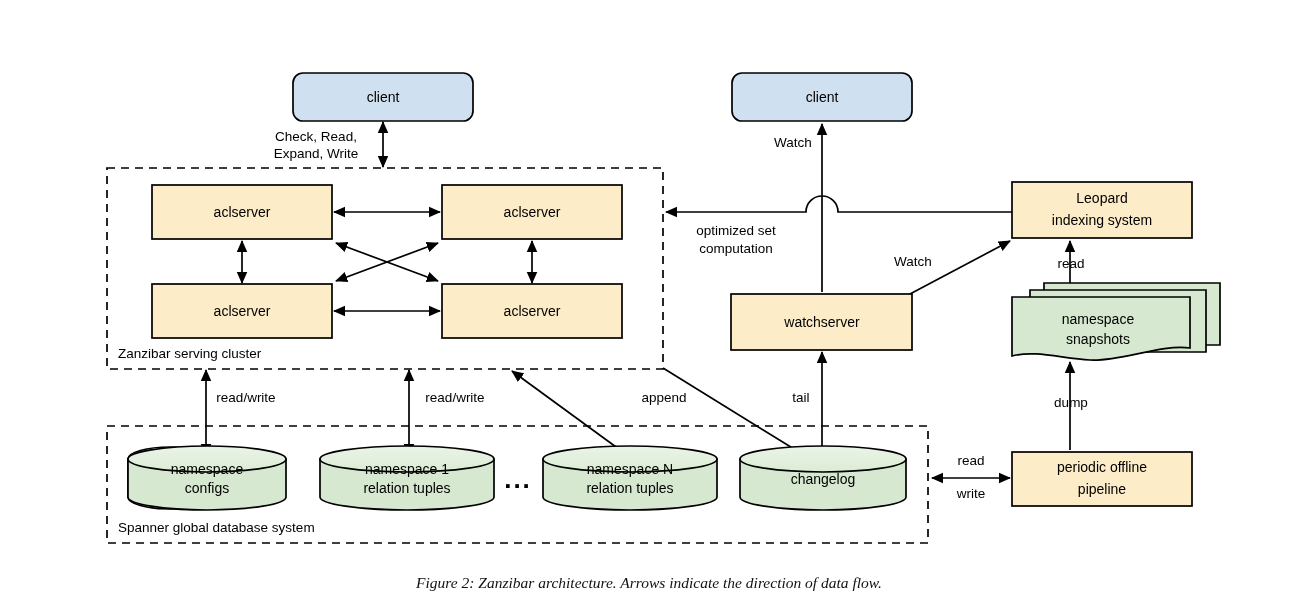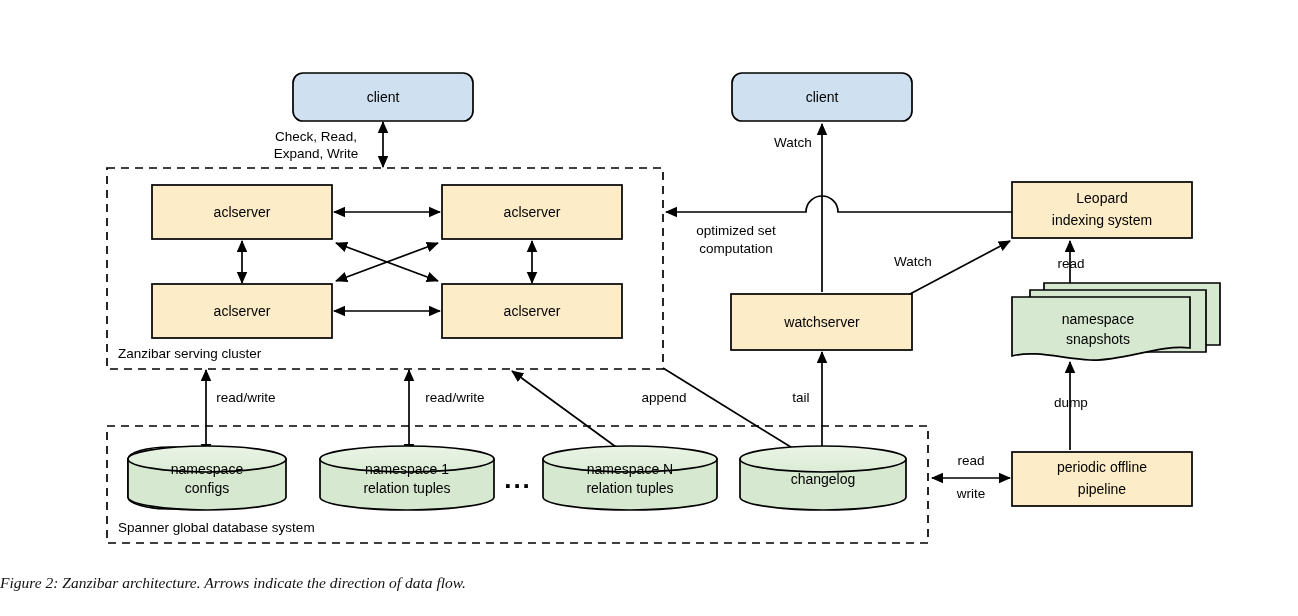--- a/index.html
+++ b/index.html
@@ -3,21 +3,21 @@
 <meta charset="utf-8">
 <style>
   html,body{margin:0;padding:0;background:#ffffff;}
   body{width:1298px;height:616px;overflow:hidden;font-family:"Liberation Sans",sans-serif;}
   #stage{position:relative;width:1298px;height:616px;background:#fff;}
   svg#diagram{position:absolute;left:0;top:0;width:1298px;height:616px;}
   .node-label{font-family:"Liberation Sans",sans-serif;font-size:14px;fill:#000;text-anchor:middle;dominant-baseline:middle;}
   .edge-label{font-family:"Liberation Sans",sans-serif;font-size:13.5px;fill:#000;text-anchor:middle;dominant-baseline:middle;}
   .zone-label{font-family:"Liberation Sans",sans-serif;font-size:13.5px;fill:#000;text-anchor:start;dominant-baseline:middle;}
   .ellipsis{font-family:"Liberation Sans",sans-serif;font-size:26px;font-weight:bold;fill:#000;text-anchor:middle;dominant-baseline:middle;letter-spacing:2px;}
-  .caption{position:absolute;left:0;width:1298px;top:574px;text-align:left;
+  .caption{position:absolute;left:0;width:1298px;top:574px;text-align:center;
            font-family:"Liberation Serif",serif;font-style:italic;font-size:15.5px;color:#111;}
   .shape{stroke:#000;stroke-width:1.7;}
   .edge{stroke:#000;stroke-width:1.7;fill:none;}
   .dashed-zone{fill:none;stroke:#000;stroke-width:1.7;stroke-dasharray:8 6;}
 </style>
 </head>
 <body>
 
 <div id="stage">
 

